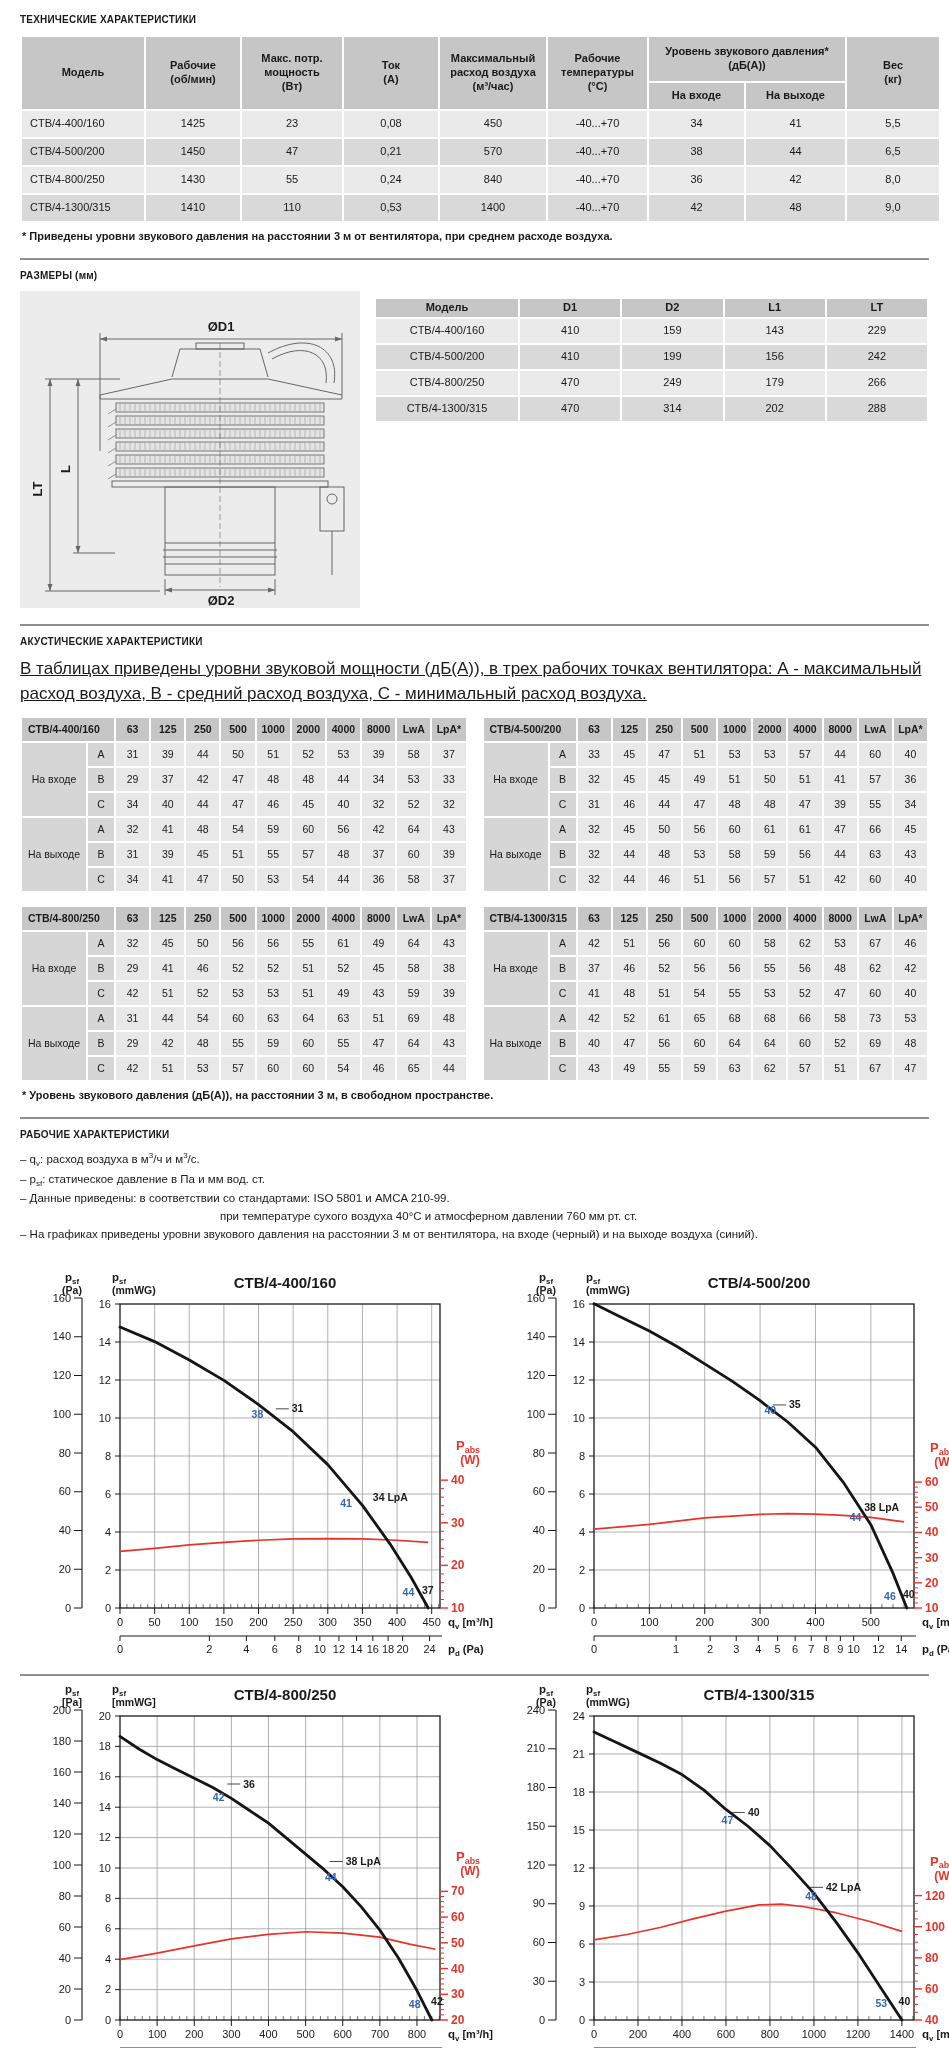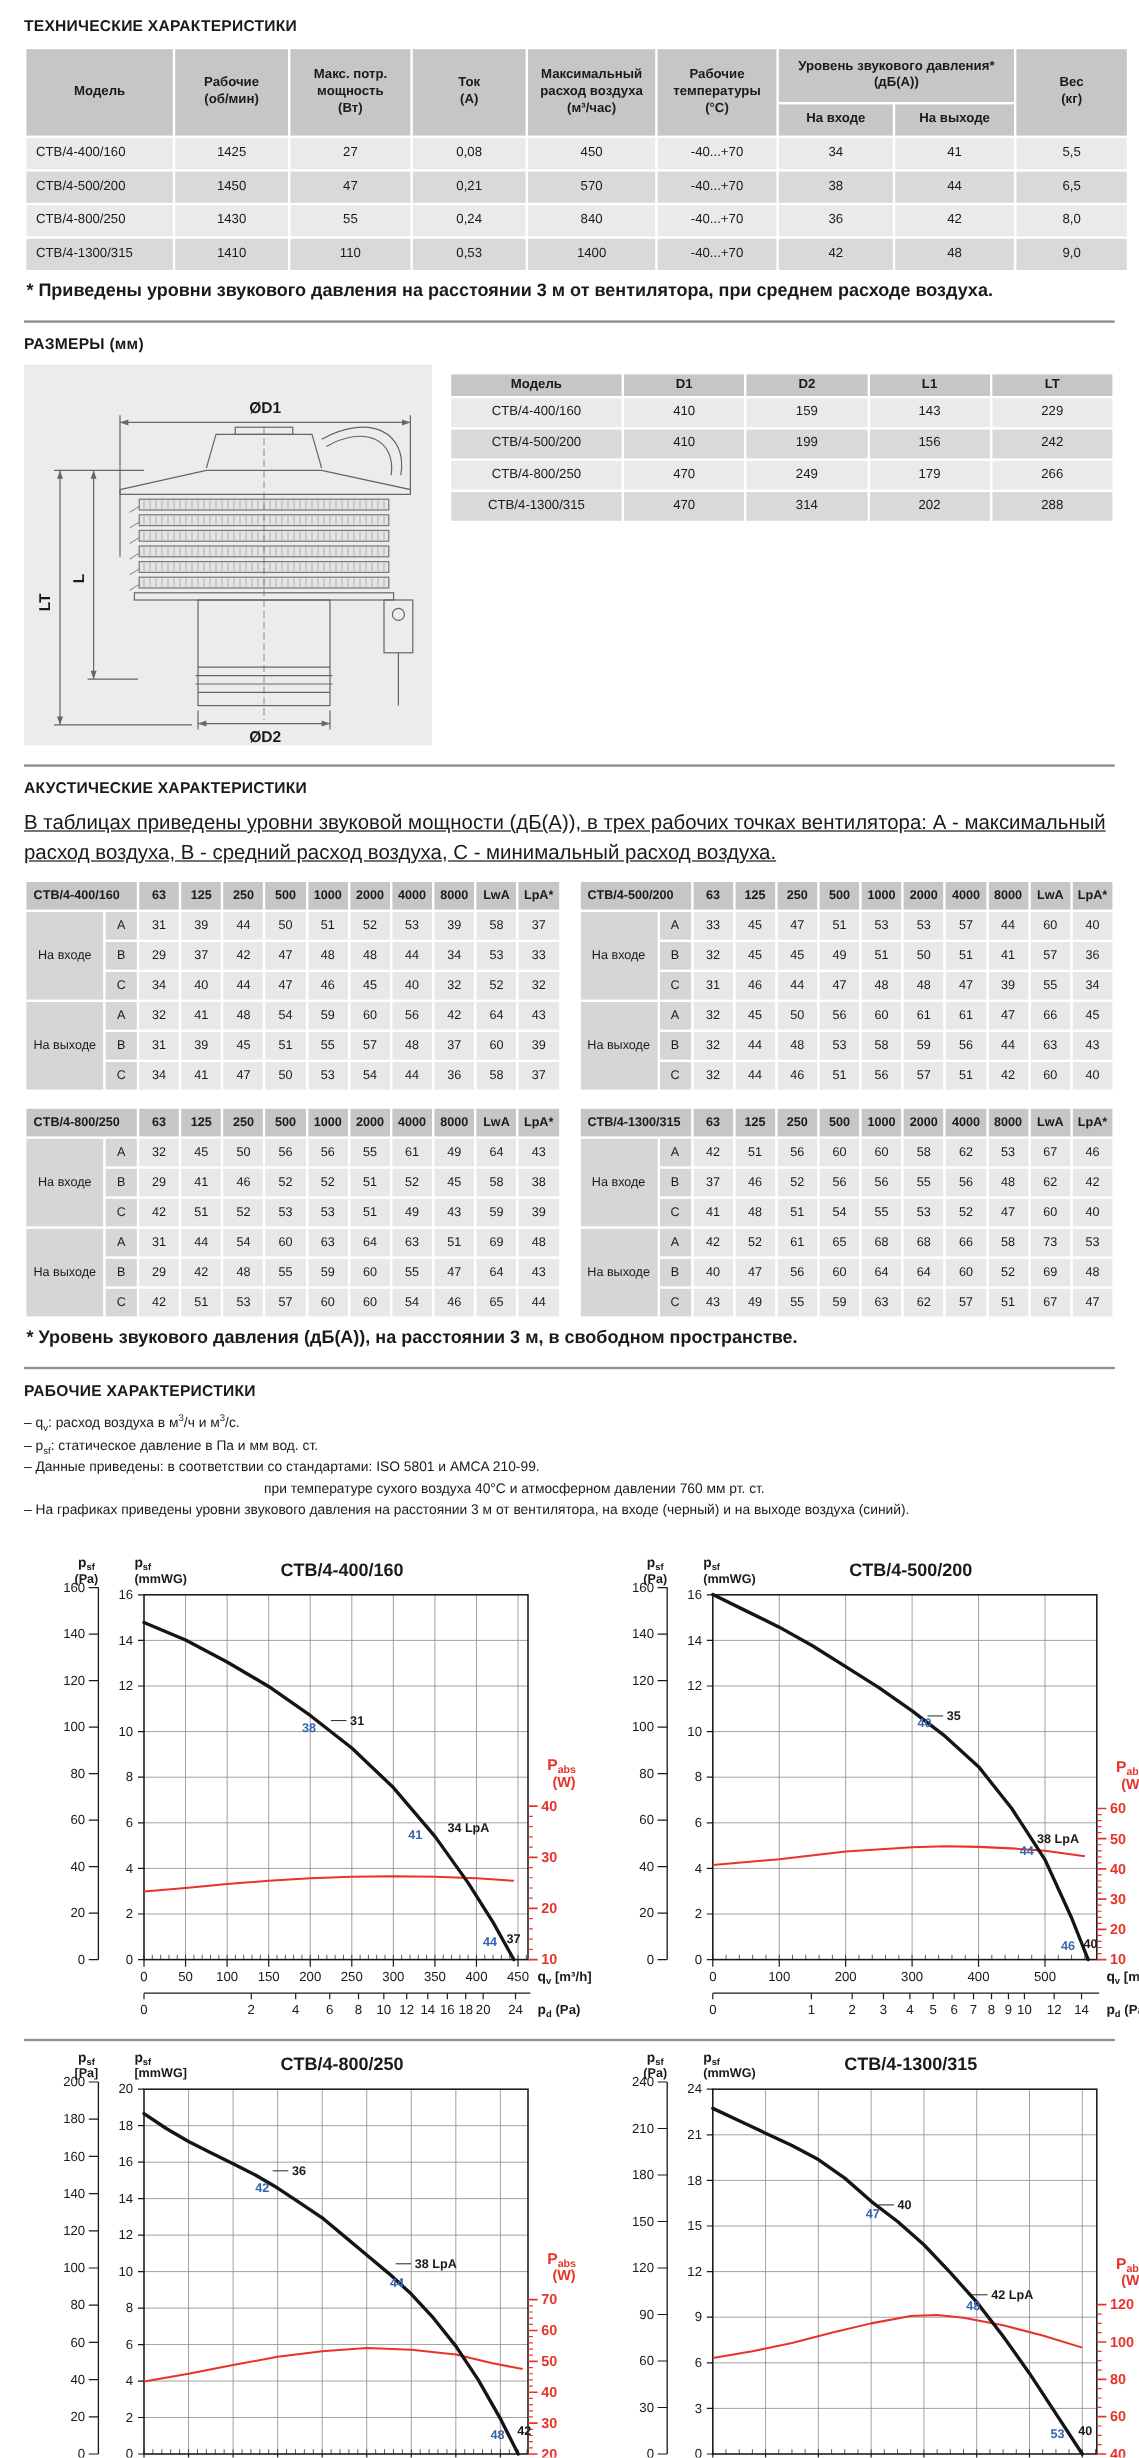--- a/index.html
+++ b/index.html
@@ -1,30 +1,30 @@
 <!DOCTYPE html>
 <html><head>
 <meta charset="utf-8">
 <style>
   html,body{margin:0;padding:0;background:#fff;}
   body{width:949px;height:2048px;overflow:hidden;font-family:"Liberation Sans",sans-serif;color:#1a1a1a;}
   .content{padding:6px 20px 0 20px;}
-  h2.sec{font-size:13px;font-weight:bold;margin:8px 0 10px 0;letter-spacing:.2px;}
+  h2.sec{font-size:10px;font-weight:bold;margin:8px 0 10px 0;letter-spacing:.2px;}
   .divider{border:none;border-top:2px solid #8f8f8f;margin:16px 0 10px 0;}
   table{border-collapse:separate;border-spacing:2px;}
   td,th{font-size:11px;line-height:1.25;padding:2px 4px;vertical-align:middle;text-align:center;}
   th{background:#c6c6c6;font-weight:bold;white-space:pre-line;}
   td.lbl{background:#d6d6d6;}
   tr.odd td.dat{background:#eaeaea;}
   tr.even td.dat{background:#d9d9d9;}
   td.dat{background:#e8e8e8;}
   .tech-table{width:909px;table-layout:fixed;}
   .tech-table td{height:22px;}
   .tech-table td:first-child{text-align:left;padding-left:8px;}
-  .footnote{font-size:15px;font-weight:bold;margin:7px 0 0 2px;}
+  .footnote{font-size:11px;font-weight:bold;margin:7px 0 0 2px;}
   .dims-wrap{display:flex;align-items:flex-start;}
   .diagram-box{width:340px;height:317px;background:#ececec;flex:0 0 auto;}
   .dims-table{width:562px;margin-left:14px;margin-top:6px;table-layout:fixed;}
   .dims-table td{height:20px;}
   .acou-intro{font-size:17px;line-height:1.45;margin:2px 0 10px 0;text-decoration:underline;}
   .acou-grid{display:grid;grid-template-columns:1fr 1fr;column-gap:14px;row-gap:12px;}
   .acou-table{width:100%;table-layout:fixed;}
   .acou-table th,.acou-table td{font-size:10.5px;padding:1px 1px;height:21px;}
   .acou-table th.model{text-align:left;padding-left:6px;}
   .notes{font-size:11.5px;line-height:1.55;margin:4px 0 24px 0;}
@@ -77,21 +77,21 @@
       </tr>
       <tr>
         <th style="height:22px">На входе</th>
         <th>На выходе</th>
       </tr>
     </thead>
     <tbody id="tech-body">
         <tr class="odd">
           <td class="dat">CTB/4-400/160</td>
           <td class="dat">1425</td>
-          <td class="dat">27</td>
+          <td class="dat">23</td>
           <td class="dat">0,08</td>
           <td class="dat">450</td>
           <td class="dat">-40...+70</td>
           <td class="dat">34</td>
           <td class="dat">41</td>
           <td class="dat">5,5</td>
         </tr>
         <tr class="even">
           <td class="dat">CTB/4-500/200</td>
           <td class="dat">1450</td>

